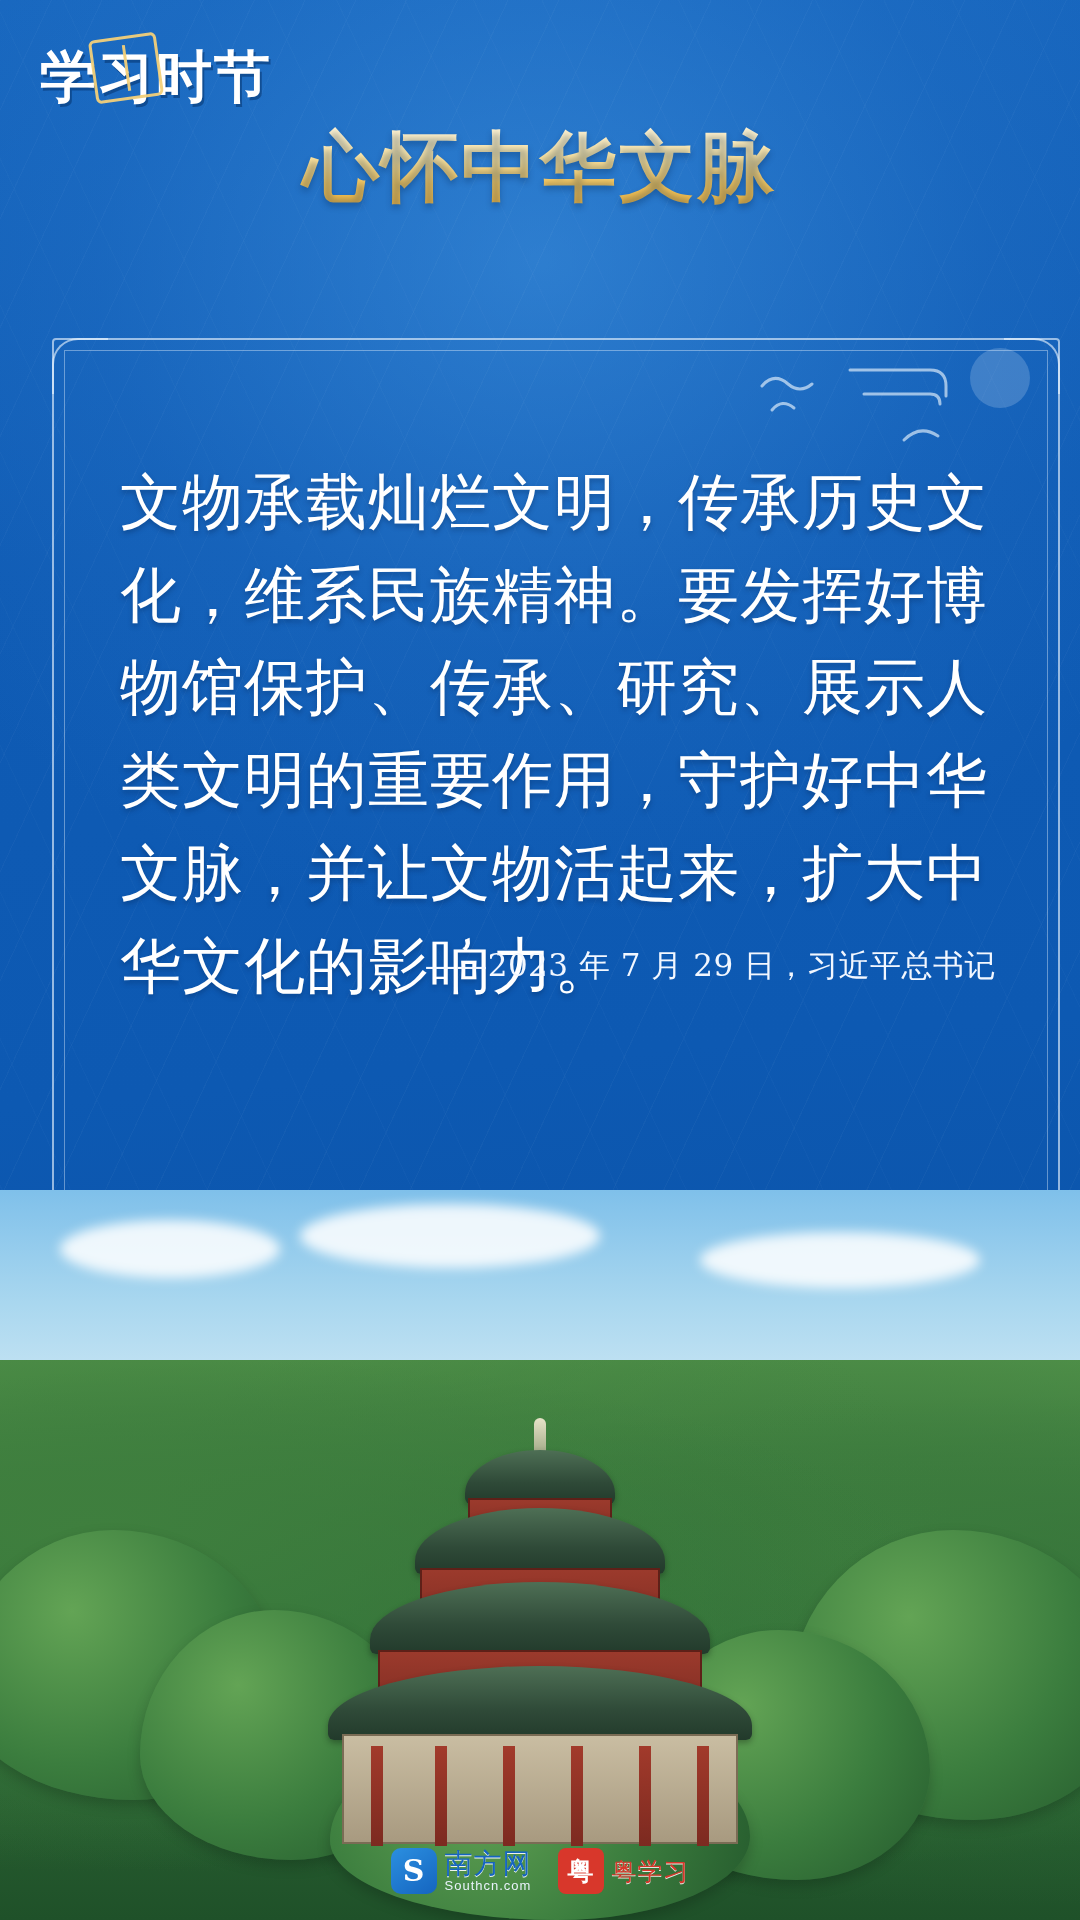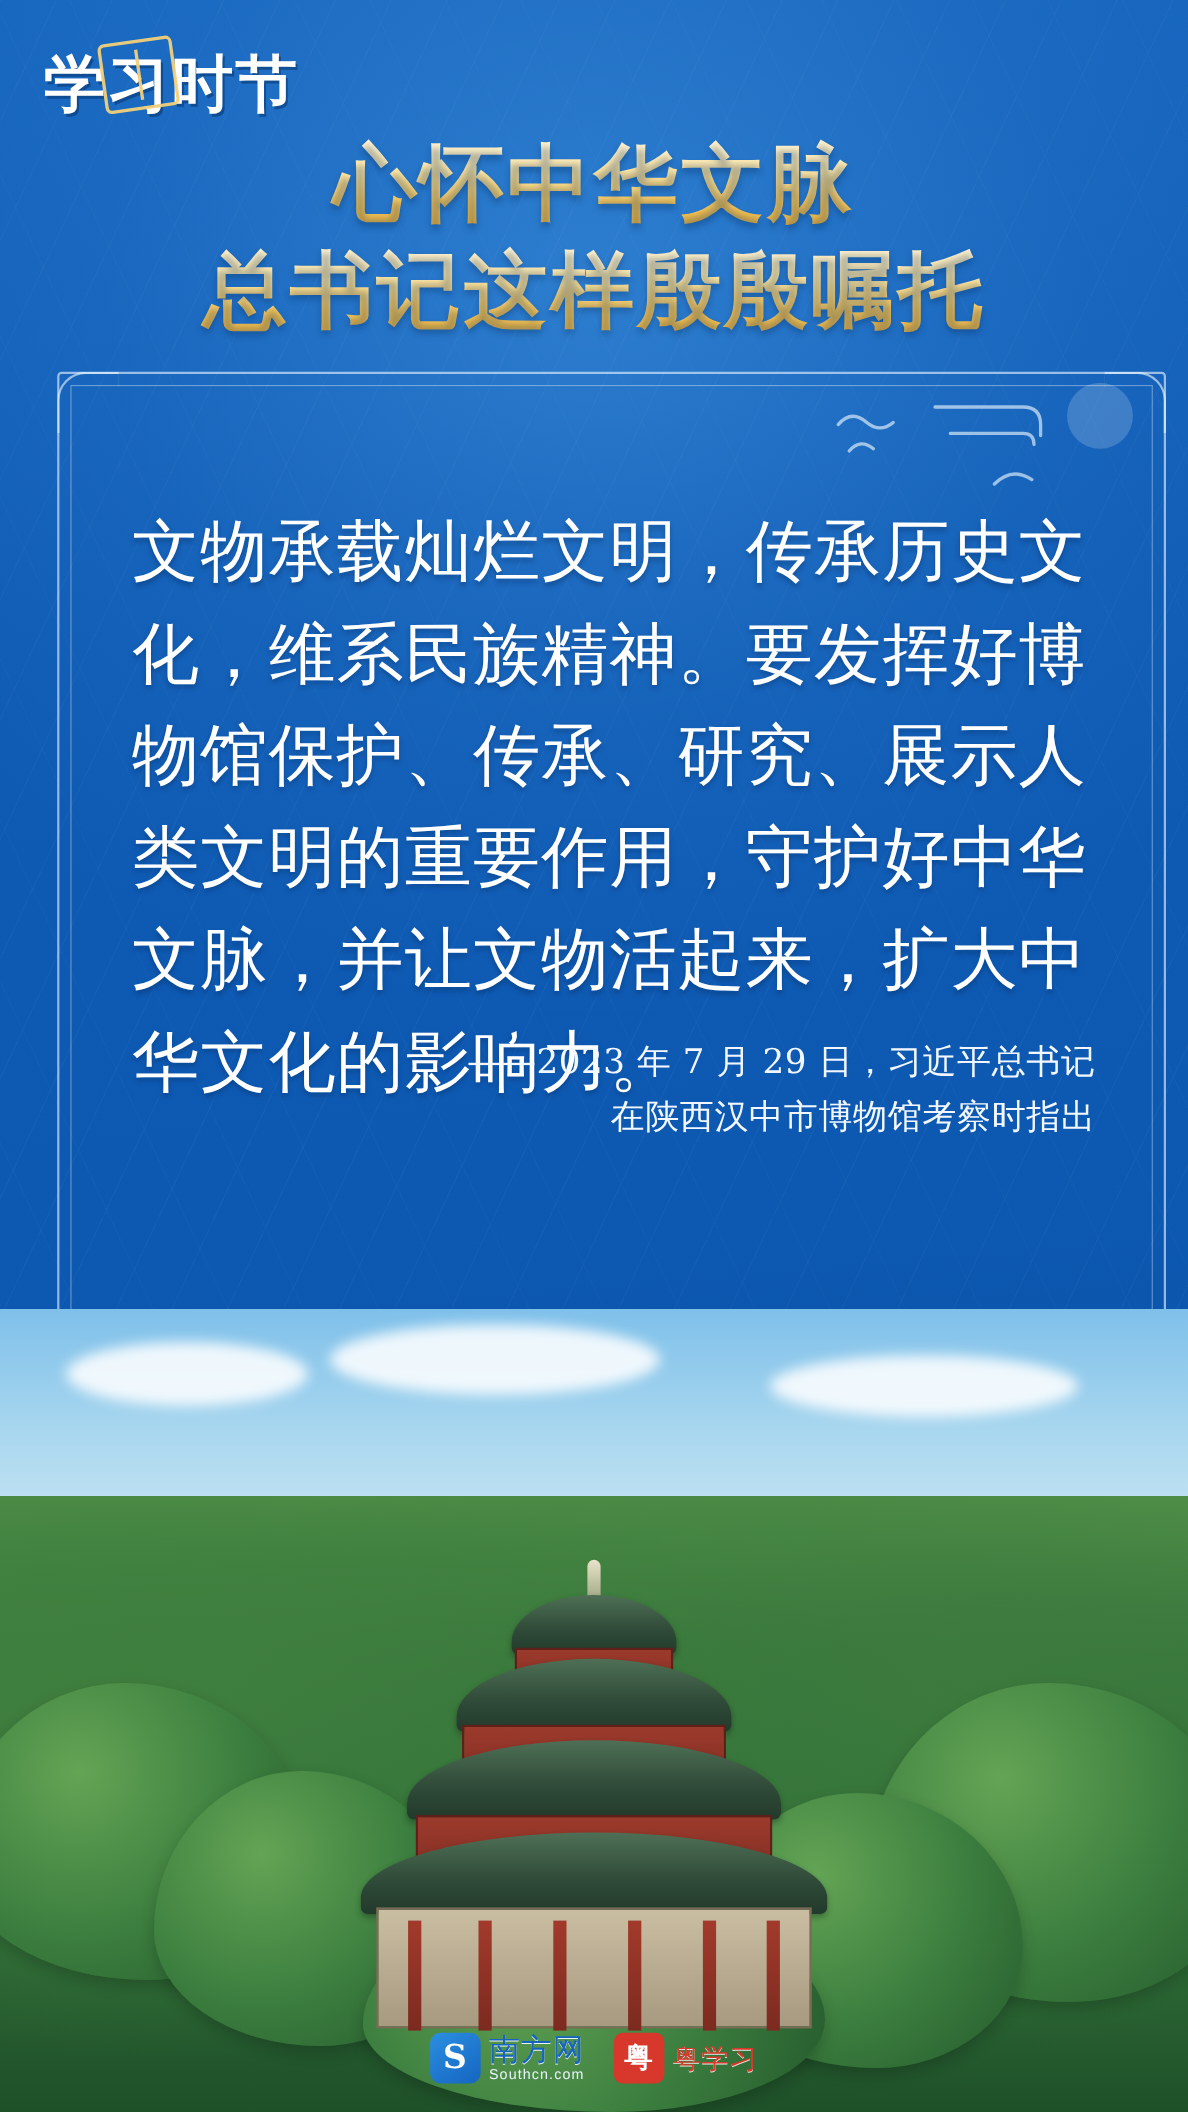--- a/index.html
+++ b/index.html
@@ -363,21 +363,20 @@
   <div class="bg-glow"></div>
   <div class="bg-pattern"></div>
 
   <div class="brand">
     <div class="brand-text">学习时节</div>
   </div>
   <div class="brand-mark"></div>
 
   <div class="headline">
     <span class="hl-line">心怀中华文脉</span>
-    <span class="hl-line">总书记这样殷殷嘱托</span>
   </div>
 
   <div class="card">
     <div class="corner tl"></div>
     <div class="corner tr"></div>
     <div class="corner bl"></div>
     <div class="corner br"></div>
 
     <svg class="deco-cloud" viewBox="0 0 290 130">
       <g fill="none" stroke="rgba(235,245,255,0.75)" stroke-width="3" stroke-linecap="round">
@@ -401,21 +400,20 @@
         <path d="M216 108 q14 -16 30 -5"></path>
         <path d="M272 70 h86 q14 0 14 14 v12"></path>
         <path d="M286 92 h70 q10 0 10 10"></path>
       </g>
     </svg>
 
     <div class="quote">文物承载灿烂文明，传承历史文化，维系民族精神。要发挥好博物馆保护、传承、研究、展示人类文明的重要作用，守护好中华文脉，并让文物活起来，扩大中华文化的影响力。</div>
 
     <div class="attribution">
       <div>——2023 年 7 月 29 日，习近平总书记</div>
-      <div>在陕西汉中市博物馆考察时指出</div>
     </div>
   </div>
 
   <div class="photo">
     <div class="photo-sky"></div>
     <div class="cloud-blob" style="left:60px;  top:30px;  width:220px; height:58px;"></div>
     <div class="cloud-blob" style="left:300px; top:14px;  width:300px; height:64px;"></div>
     <div class="cloud-blob" style="left:700px; top:42px;  width:280px; height:56px;"></div>
 
     <div class="trees"></div>

